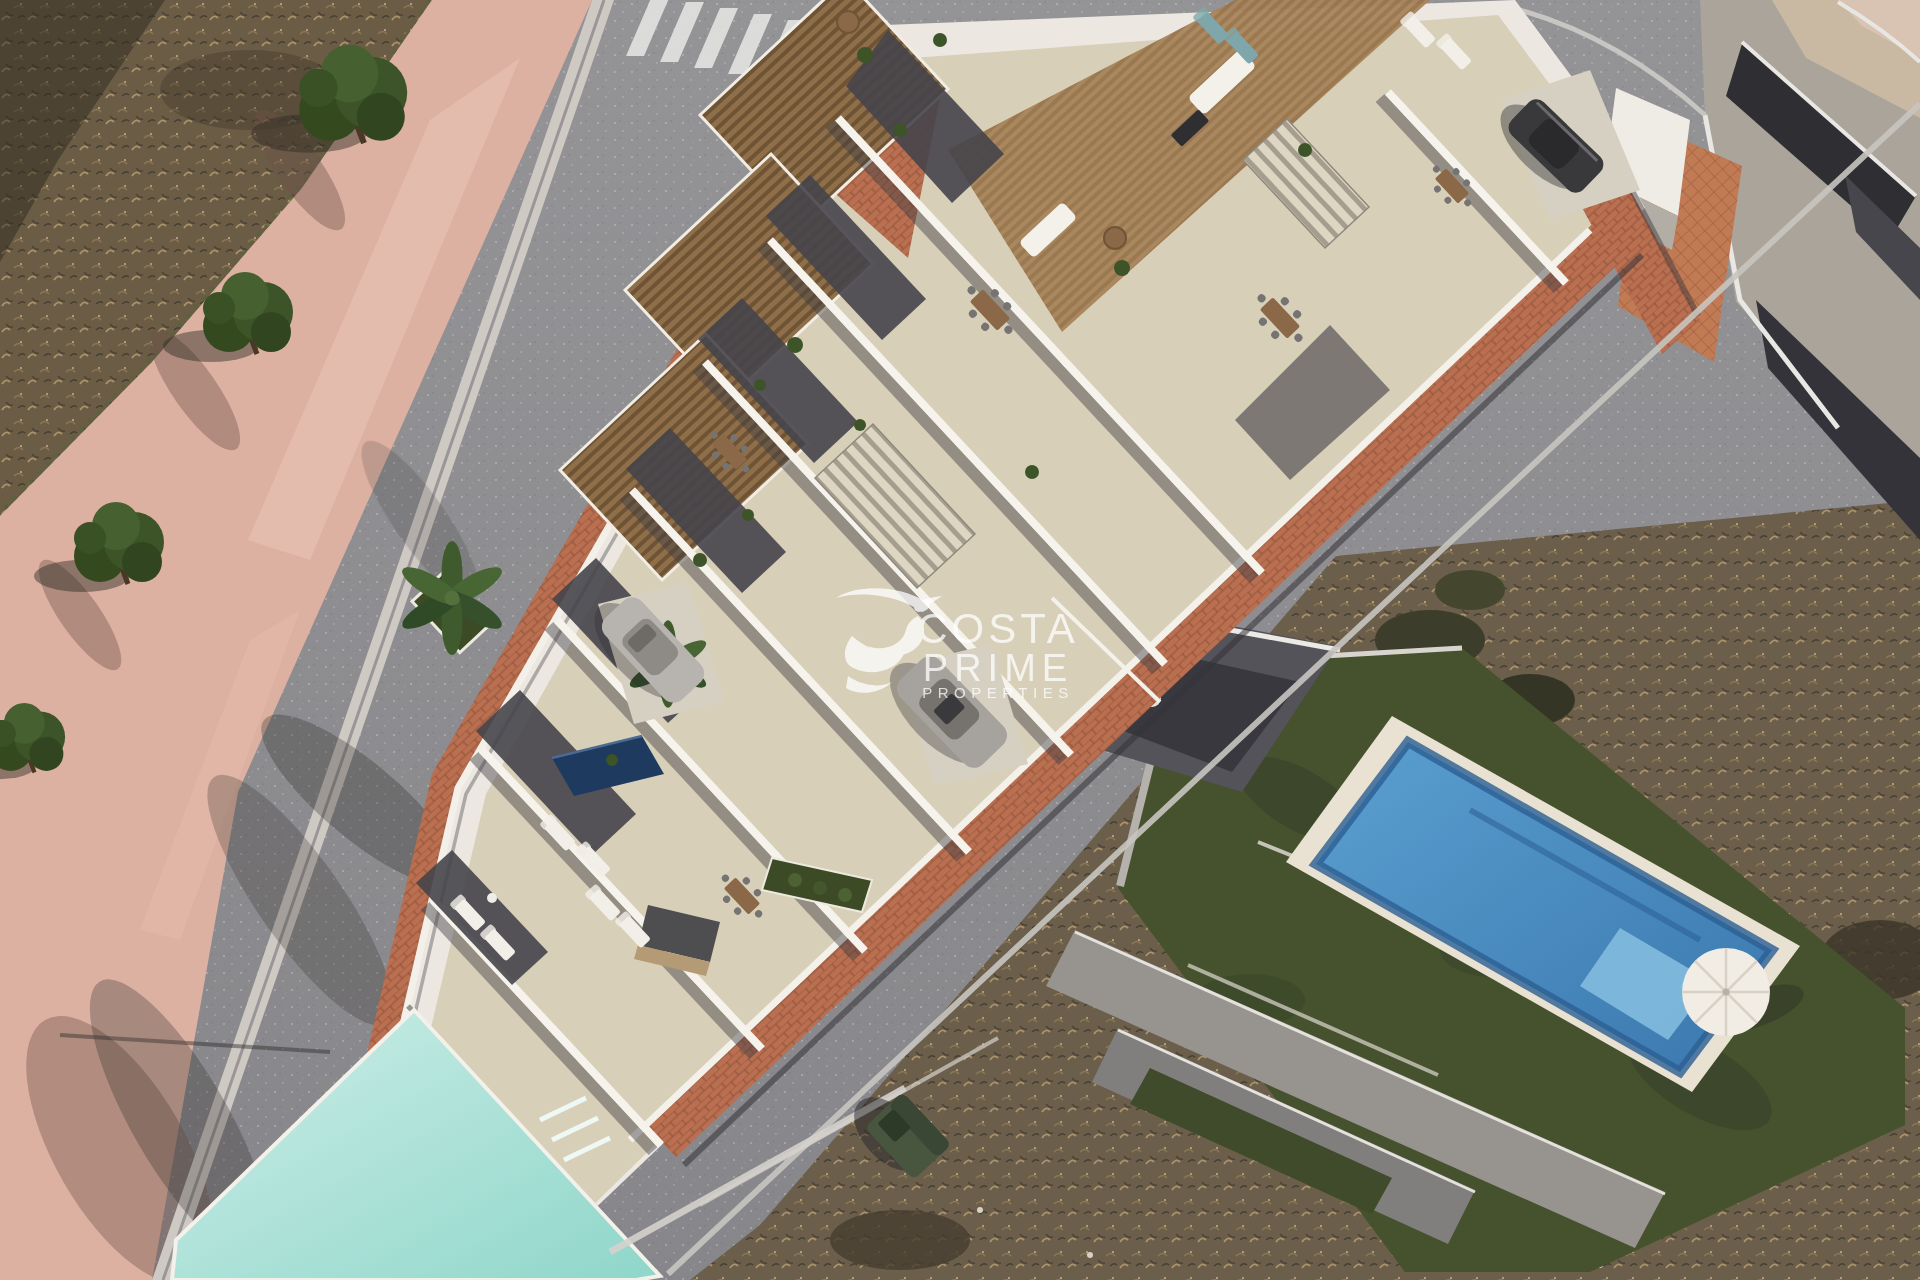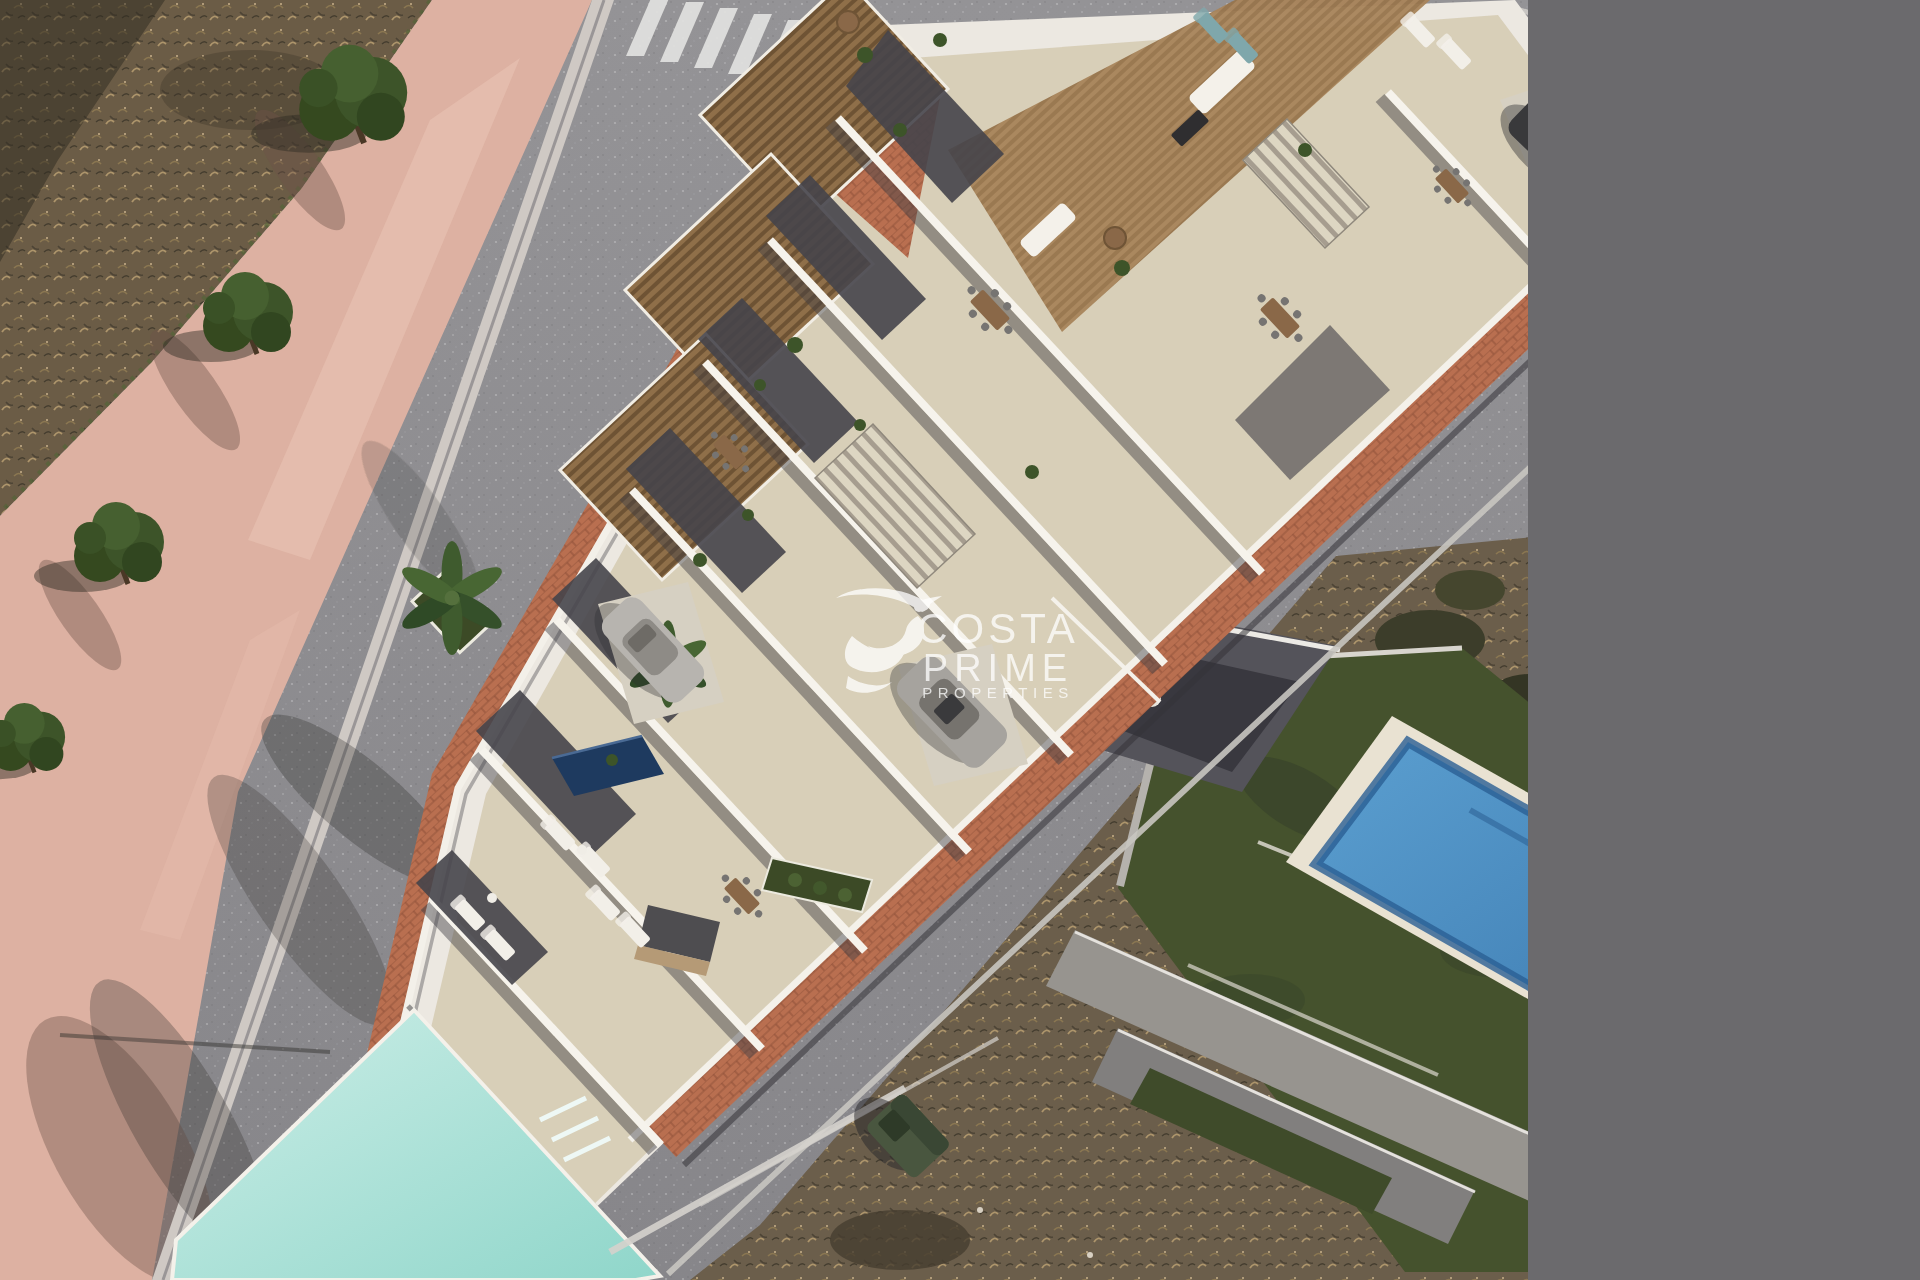--- a/index.html
+++ b/index.html
@@ -1,16 +1,16 @@
 <!DOCTYPE html>
 <html><head>
 <meta charset="utf-8">
 <style>
   html,body{margin:0;padding:0;background:#6b6a6d;}
-  .stage{position:relative;width:1528px;height:1280px;overflow:hidden;background:#c4b5fd;}
+  .stage{position:relative;width:1920px;height:1280px;overflow:hidden;background:#c4b5fd;}
   svg{display:block;}
   text.wm-big{font-family:"Liberation Sans",sans-serif;font-weight:400;fill:#ffffff;}
   text.wm-small{font-family:"Liberation Sans",sans-serif;font-weight:400;fill:#ffffff;}
 </style>
 </head>
 <body>
 
 <div class="stage">
 <svg width="1920" height="1280" viewBox="0 0 1920 1280">
   <defs>

